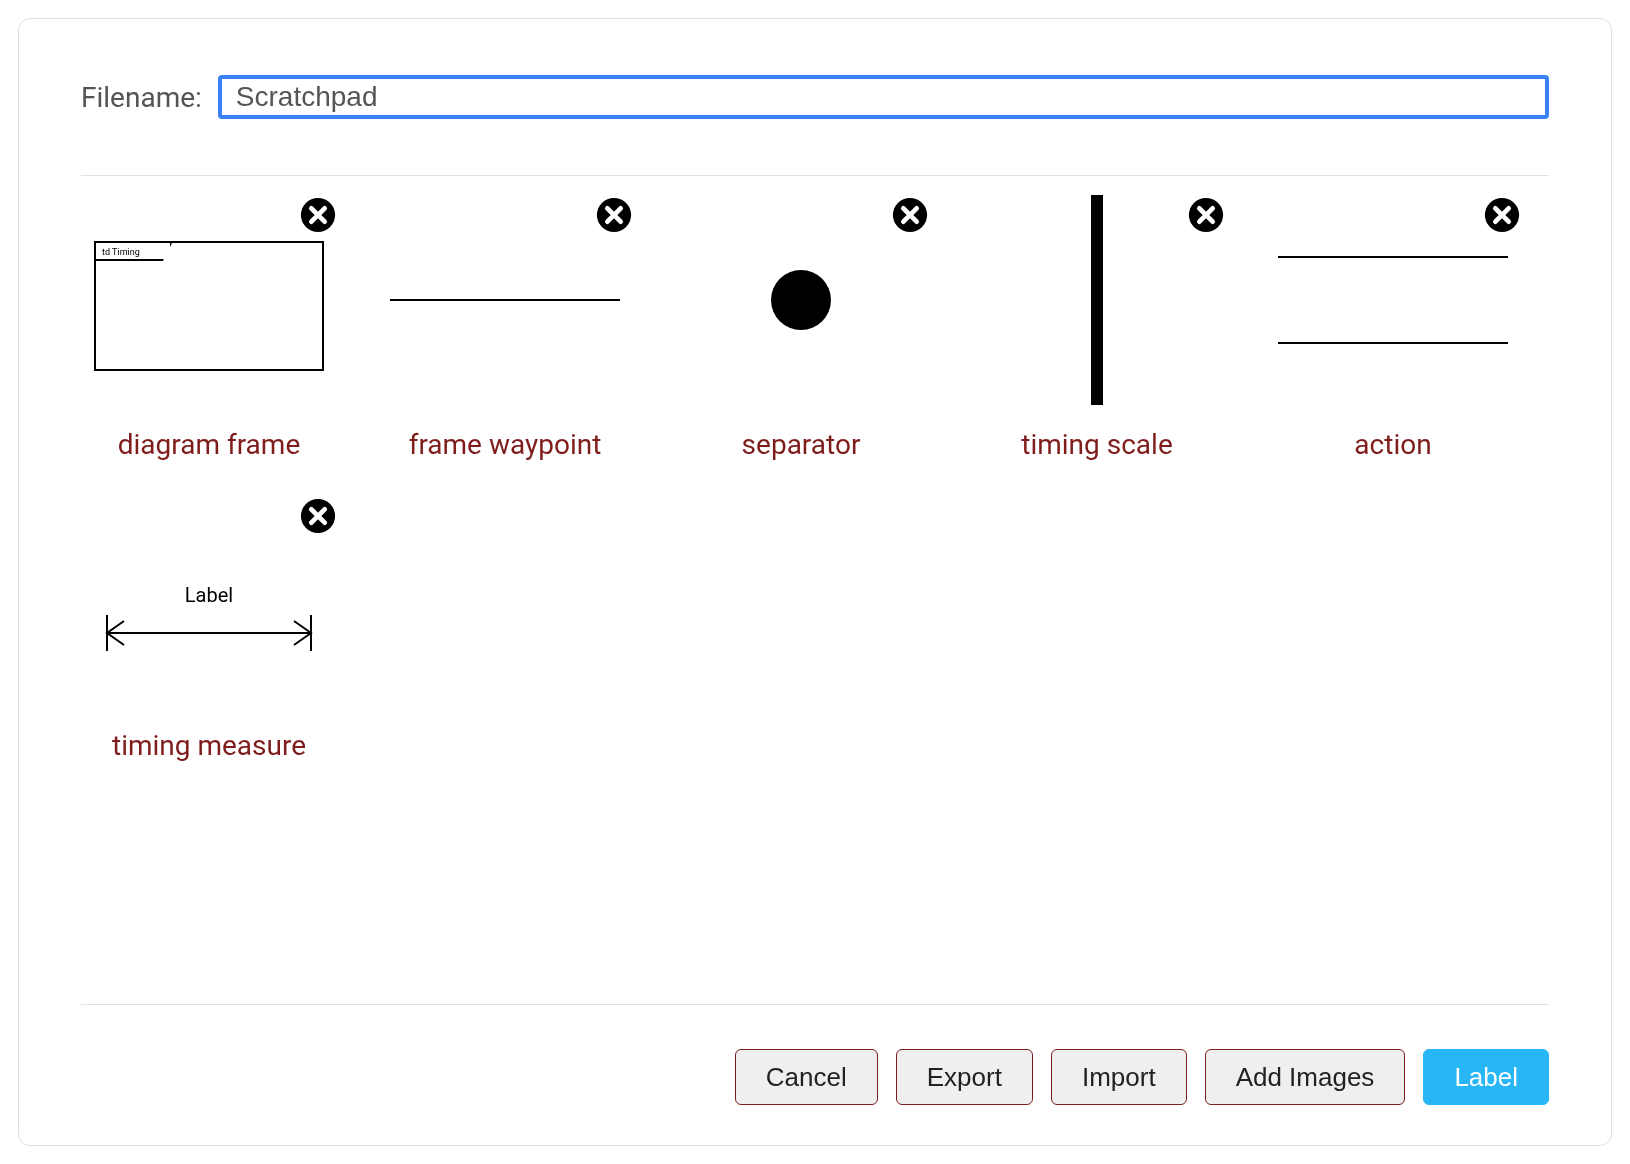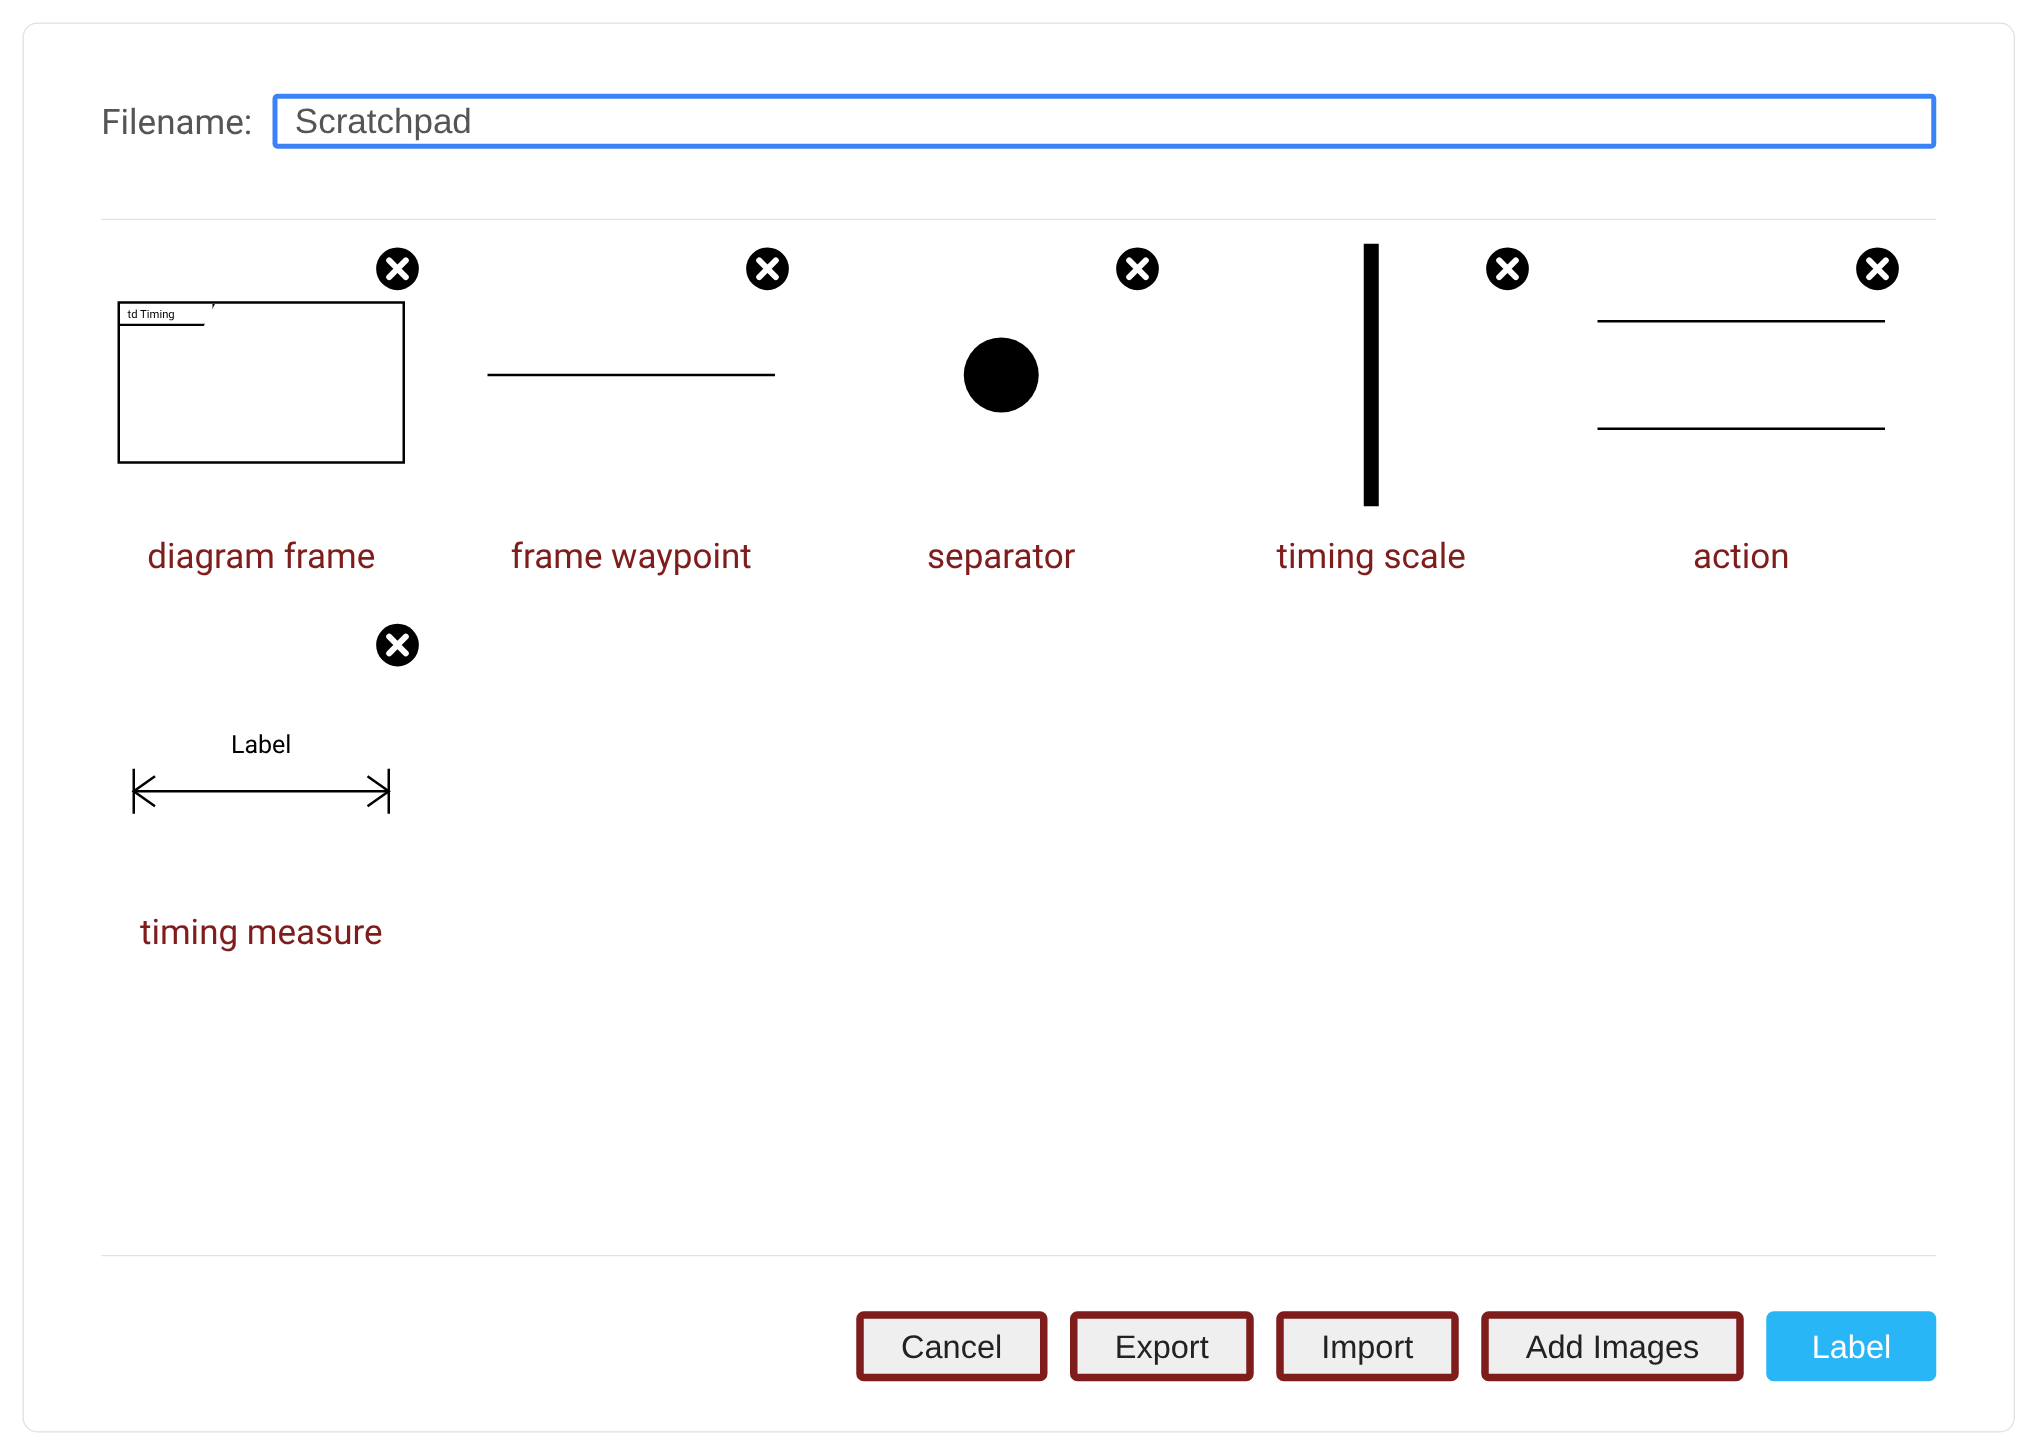--- a/index.html
+++ b/index.html
@@ -162,21 +162,21 @@
 
     .footer-row {
       display: flex;
       justify-content: flex-end;
       gap: 18px;
       padding-top: 44px;
     }
     .btn {
       height: 56px;
       padding: 0 30px;
-      border: 6px solid #7f1d1d;
+      border: 1px solid #7f1d1d;
       border-radius: 6px;
       background: #efefef;
       font-size: 26px;
       color: #222;
       cursor: pointer;
     }
     .btn.primary {
       background: #29b6f6;
       border-color: #29b6f6;
       color: #ffffff;

